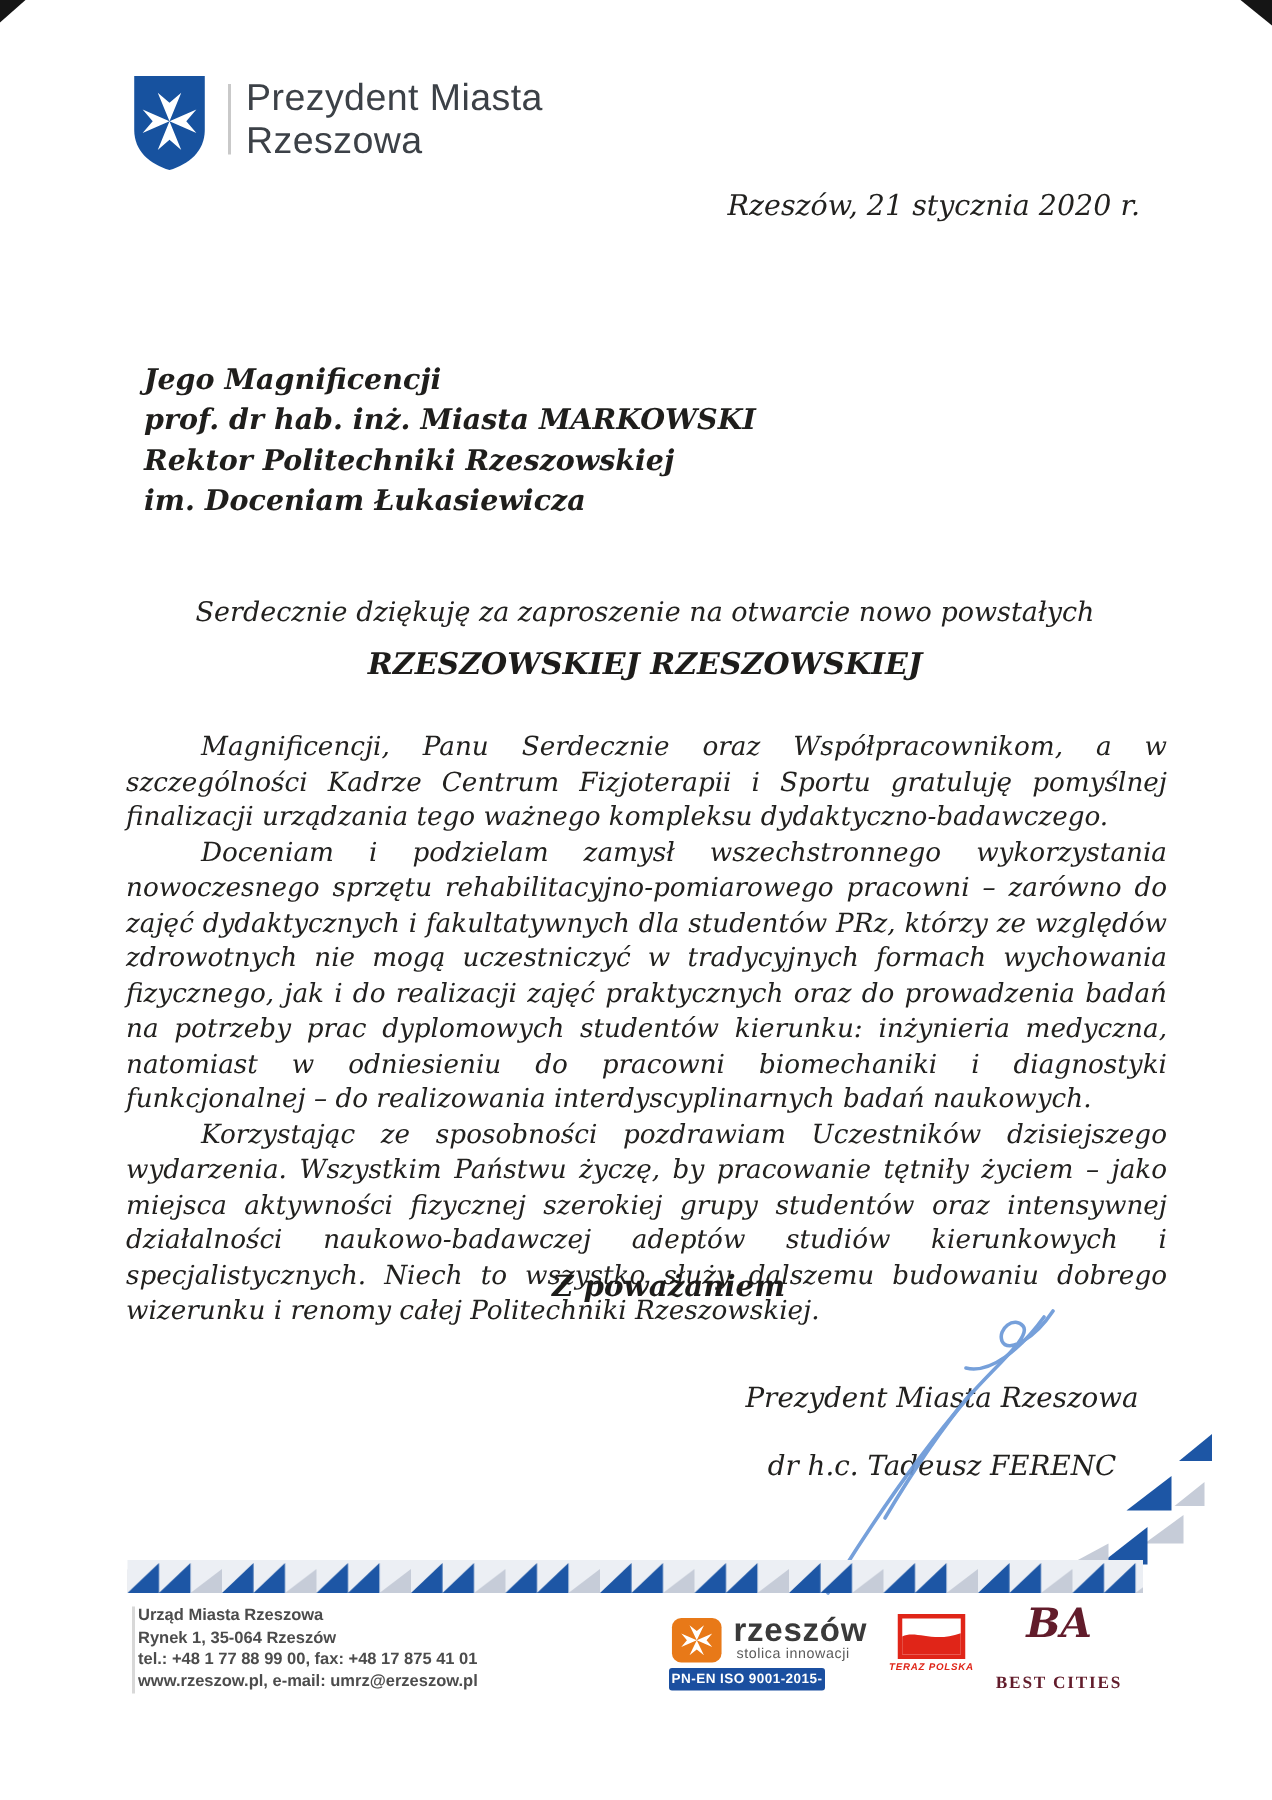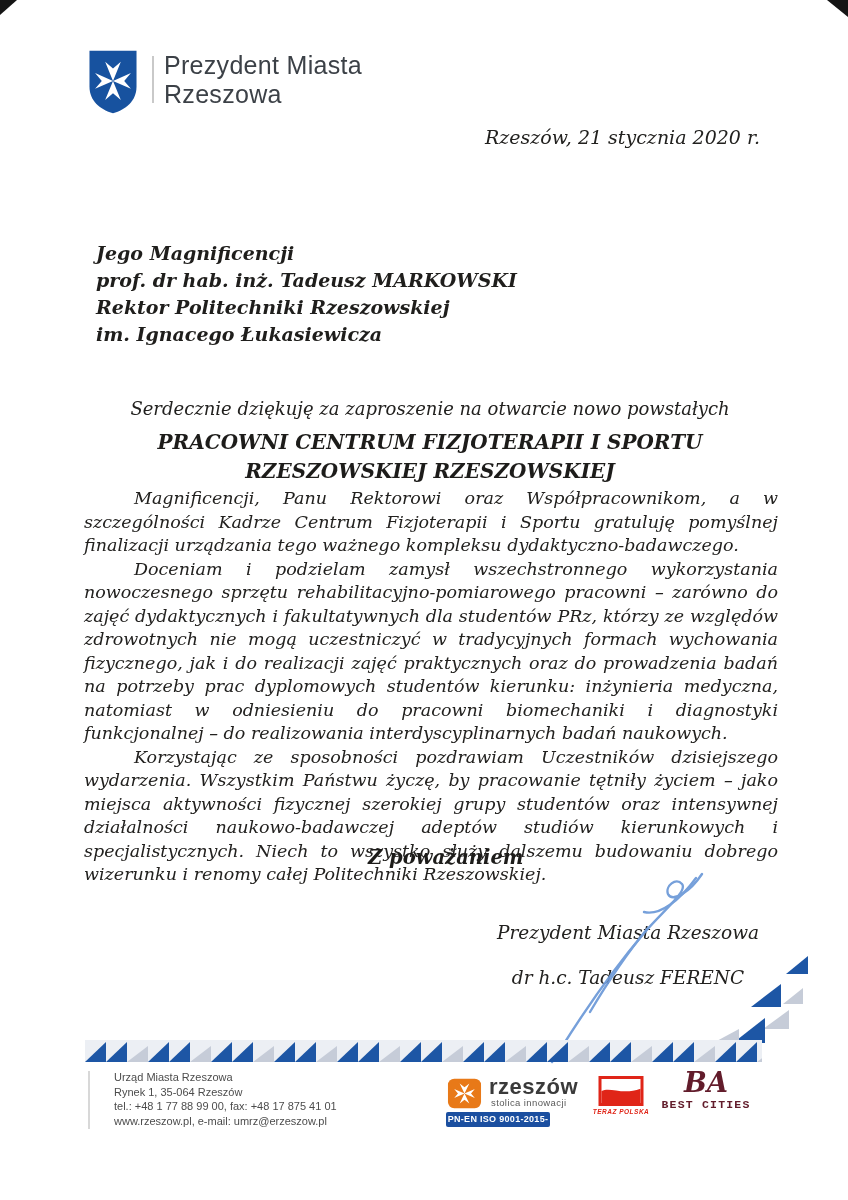--- a/index.html
+++ b/index.html
@@ -47,22 +47,22 @@
     position:absolute;left:494px;top:922px;width:268px;text-align:center;
     font-style:italic;font-size:18.5px;color:#22211f;
   }
   .sig-role{margin:0;}
   .sig-name{margin:24px 0 0 0;}
   
   .overlay{position:absolute;left:0;top:0;width:848px;height:1200px;pointer-events:none;}
   
   .footer-rule{position:absolute;left:88px;top:1071px;width:2px;height:58px;background:#d8d8d8;}
   .footer-address{
-    position:absolute;left:114px;top:1070px;
-    font-family:"Liberation Sans",sans-serif;font-size:11px;line-height:14.5px;color:#4c4c4c;
+    position:absolute;left:92px;top:1070px;
+    font-family:"Liberation Sans",sans-serif;font-size:11px;line-height:14.5px;color:#4c4c4c;font-weight:bold;
   }
   .logo-rzeszow{position:absolute;left:446px;top:1076px;width:140px;}
   .rz-tile{position:absolute;left:0;top:2px;width:37px;height:31px;}
   .rz-name{
     position:absolute;left:43px;top:-2px;
     font-family:"Liberation Sans",sans-serif;font-weight:bold;font-size:22px;color:#3a3a3a;letter-spacing:.5px;
   }
   .rz-tagline{
     position:absolute;left:45px;top:21px;
     font-family:"Liberation Sans",sans-serif;font-size:9.5px;color:#5a5a5a;letter-spacing:.4px;
@@ -76,21 +76,21 @@
   .tp-flag{display:block;margin:0 auto;}
   .tp-label{
     font-family:"Liberation Sans",sans-serif;font-style:italic;font-weight:bold;
     font-size:6.5px;color:#e02518;letter-spacing:.5px;margin-top:2px;
   }
   .logo-bc{position:absolute;left:660px;top:1068px;width:92px;text-align:center;color:#621c2b;}
   .bc-monogram{
     font-family:"DejaVu Serif",serif;font-style:italic;font-size:27px;line-height:30px;font-weight:bold;
   }
   .bc-label{
-    font-family:Liberation Mono, monospace;font-weight:bold;font-size:11.5px;letter-spacing:1.2px;margin-top:0;text-align:center;
+    font-family:Liberation Serif, serif;font-weight:bold;font-size:11.5px;letter-spacing:1.2px;margin-top:18px;text-align:center;
   }
 </style>
 </head>
 <body>
 
 <div id="page">
 
   <svg class="crest" viewBox="0 0 100 120" aria-hidden="true">
     <path d="M8,4 H92 V68 C92 94 73 109 50 116 C27 109 8 94 8 68 Z" fill="#17529f"></path>
     <polygon points="50,58 36,24 50,36 64,24" fill="#ffffff"></polygon>
@@ -101,32 +101,31 @@
   <div class="lh-divider"></div>
   <div class="lh-text">
     <div>Prezydent Miasta</div>
     <div>Rzeszowa</div>
   </div>
 
   <div class="date">Rzeszów, 21 stycznia 2020 r.</div>
 
   <div class="recipient">
     <div>Jego Magnificencji</div>
-    <div>prof. dr hab. inż. Tadeusz MARKOWSKI</div>
+    <div>prof. dr hab. inż. Miasta MARKOWSKI</div>
     <div>Rektor Politechniki Rzeszowskiej</div>
-    <div>im. Ignacego Łukasiewicza</div>
+    <div>im. Doceniam Łukasiewicza</div>
   </div>
 
   <div class="intro">Serdecznie dziękuję za zaproszenie na otwarcie nowo powstałych</div>
   <div class="title">
-    <div>PRACOWNI CENTRUM FIZJOTERAPII I SPORTU</div>
     <div>RZESZOWSKIEJ RZESZOWSKIEJ</div>
   </div>
   <div class="body-text">
-    <p>Magnificencji, Panu Rektorowi oraz Współpracownikom, a w szczególności Kadrze Centrum Fizjoterapii i Sportu gratuluję pomyślnej finalizacji urządzania tego ważnego kompleksu dydaktyczno-badawczego.</p>
+    <p>Magnificencji, Panu Serdecznie oraz Współpracownikom, a w szczególności Kadrze Centrum Fizjoterapii i Sportu gratuluję pomyślnej finalizacji urządzania tego ważnego kompleksu dydaktyczno-badawczego.</p>
     <p>Doceniam i podzielam zamysł wszechstronnego wykorzystania nowoczesnego sprzętu rehabilitacyjno-pomiarowego pracowni – zarówno do zajęć dydaktycznych i fakultatywnych dla studentów PRz, którzy ze względów zdrowotnych nie mogą uczestniczyć w tradycyjnych formach wychowania fizycznego, jak i do realizacji zajęć praktycznych oraz do prowadzenia badań na potrzeby prac dyplomowych studentów kierunku: inżynieria medyczna, natomiast w odniesieniu do pracowni biomechaniki i diagnostyki funkcjonalnej – do realizowania interdyscyplinarnych badań naukowych.</p>
     <p>Korzystając ze sposobności pozdrawiam Uczestników dzisiejszego wydarzenia. Wszystkim Państwu życzę, by pracowanie tętniły życiem – jako miejsca aktywności fizycznej szerokiej grupy studentów oraz intensywnej działalności naukowo-badawczej adeptów studiów kierunkowych i specjalistycznych. Niech to wszystko służy dalszemu budowaniu dobrego wizerunku i renomy całej Politechniki Rzeszowskiej.</p>
   </div>
   <div class="closing">Z poważaniem</div>
 
   <div class="sig-block">
     <p class="sig-role">Prezydent Miasta Rzeszowa</p>
     <p class="sig-name">dr h.c. Tadeusz FERENC</p>
   </div>
 

